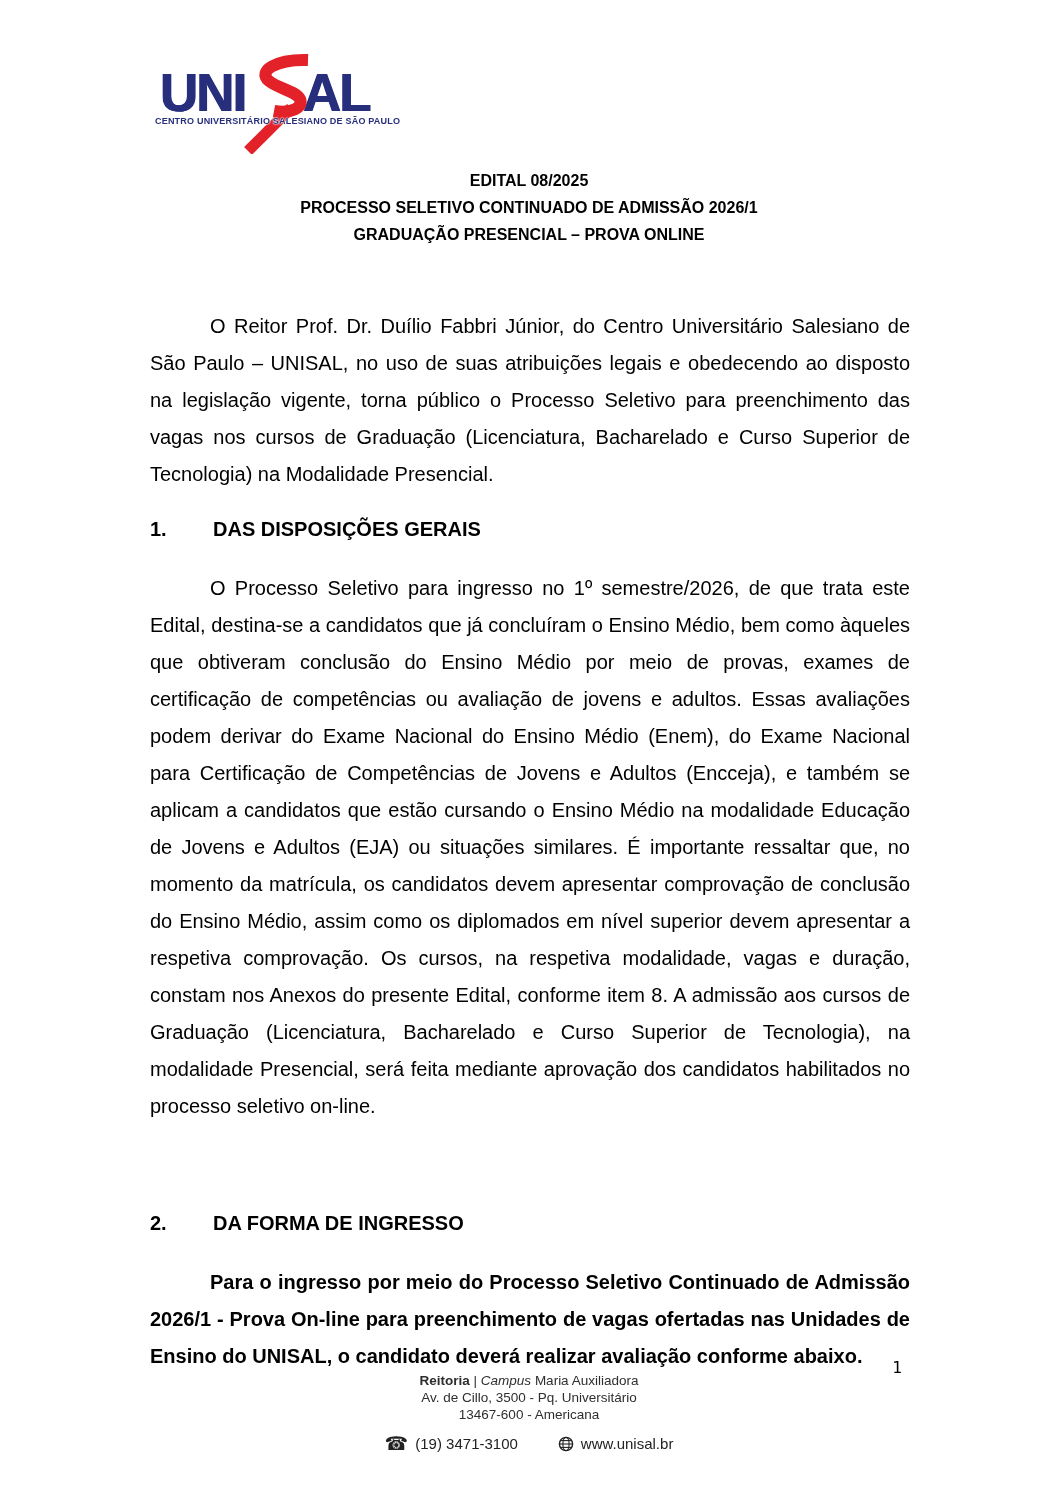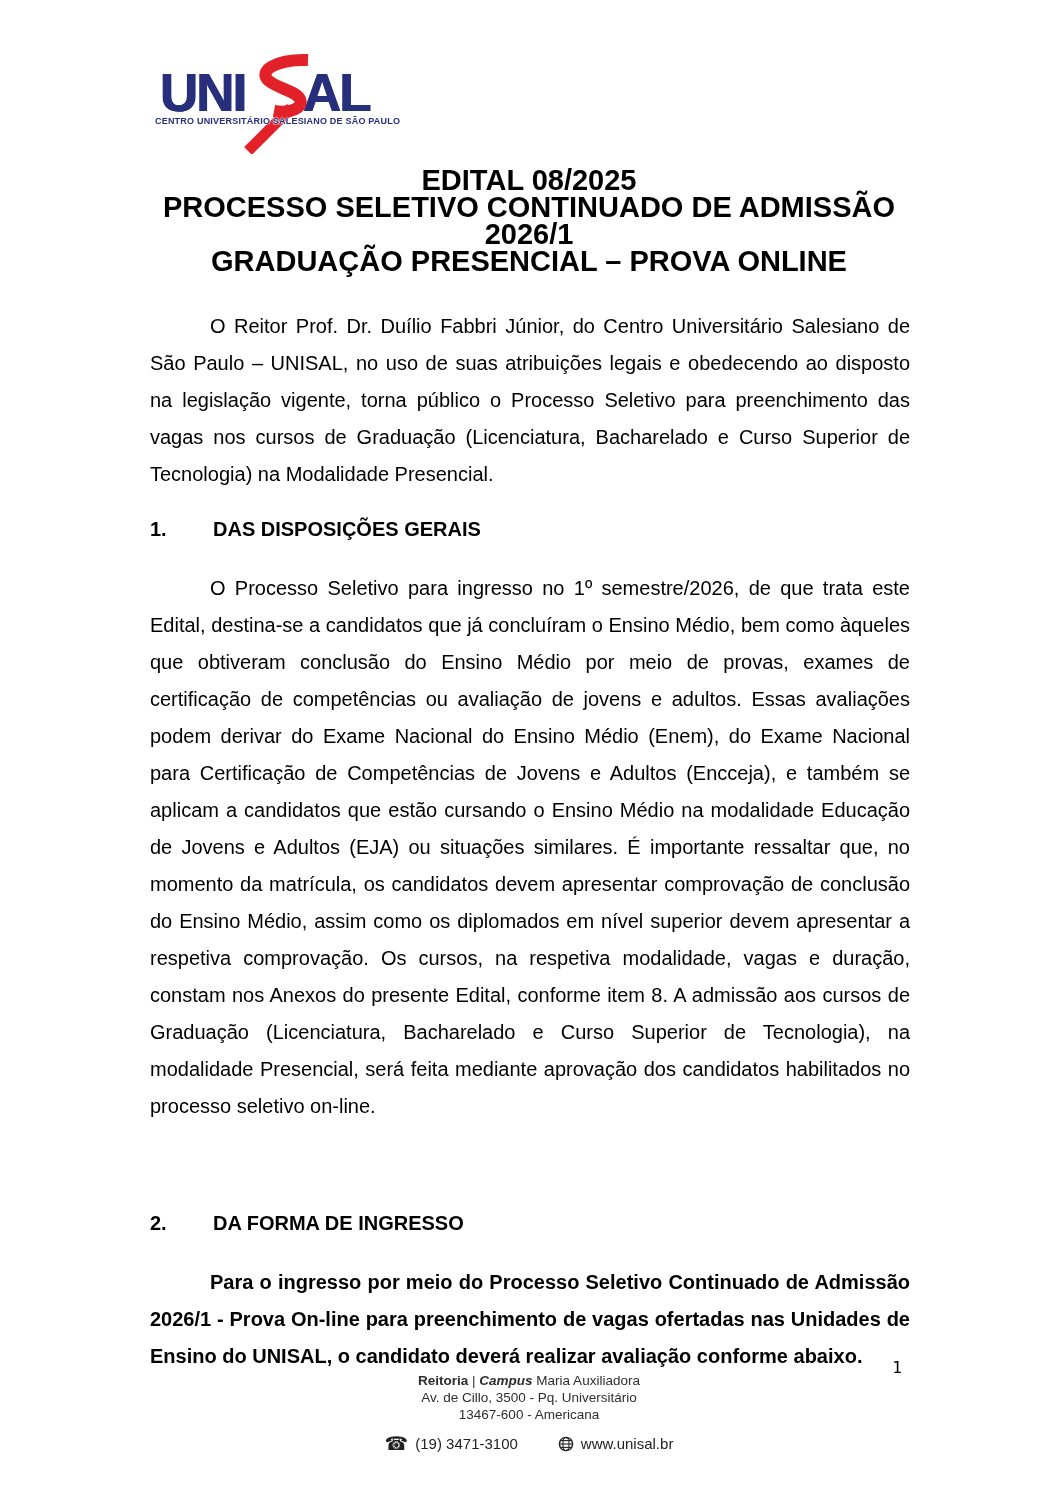--- a/index.html
+++ b/index.html
@@ -21,21 +21,21 @@
   .logo-tagline {
     position:absolute; left:5px; top:63px; z-index:3; white-space:nowrap;
     font-size:9.5px; font-weight:bold; letter-spacing:0.2px; color:#272f7d;
     transform:scaleX(0.95); transform-origin:left center;
     text-shadow:0 0 1.5px #fff, 0 0 1.5px #fff, 0 0 2px #fff;
   }
 
   
   .doc-title {
     position:absolute; left:149px; top:167px; width:760px;
-    text-align:center; font-size:29px; font-weight:bold; line-height:27px;
+    text-align:center; font-size:16px; font-weight:bold; line-height:27px;
   }
 
   
   .para {
     position:absolute; left:150px; width:760px;
     font-size:20px; line-height:37px; text-align:justify; text-indent:60px;
   }
   .p-intro { top:288px; }
   .p-sec1  { top:550px; }
   .p-sec2  { top:1244px;font-weight:bold; }
@@ -53,21 +53,21 @@
     position:absolute; left:880px; top:1358px; width:34px; text-align:center;
     font-size:16px; font-family:"DejaVu Sans Mono", monospace;
   }
 
   
   .footer {
     position:absolute; left:0; top:1372px; width:1058px; text-align:center;
     color:#2e2e2e; font-size:13.5px; line-height:17px;
   }
   .footer .bold { font-weight:bold; }
-  .footer .italic { font-style:italic;font-weight:bold; }
+  .footer .italic { font-style:italic; }
   .footer-icons {
     margin-top:11px; display:flex; justify-content:center; align-items:center;
     gap:40px; font-size:15px; color:#222;
   }
   .footer-icons .item { display:flex; align-items:center; gap:7px; }
   .phone-glyph { font-size:19px; line-height:1; }
   .globe-svg { display:block; }
 </style>
 </head>
 <body>

